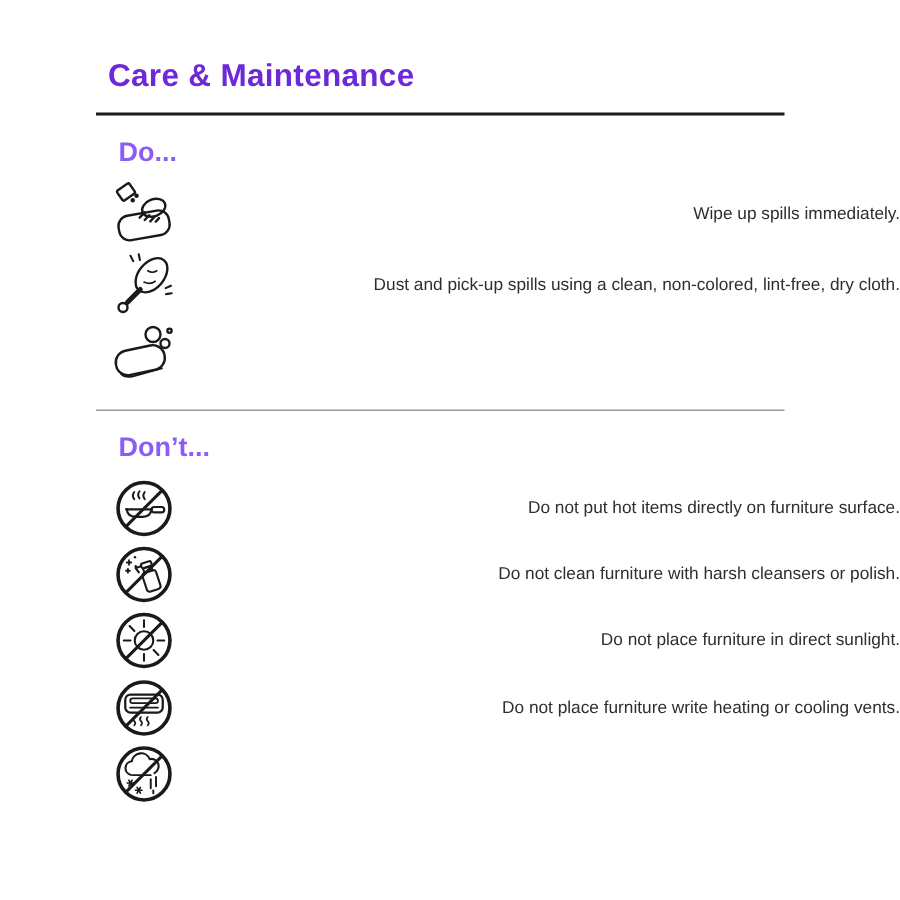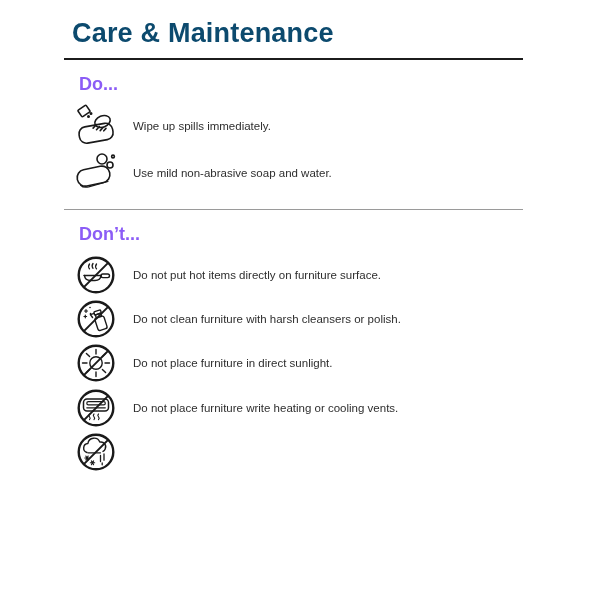--- a/index.html
+++ b/index.html
@@ -2,34 +2,34 @@
 <html><head>
 <meta charset="utf-8">
 <style>
   html,body{margin:0;padding:0;}
   body{
     width:600px;height:600px;background:#ffffff;overflow:hidden;
     font-family:"Liberation Sans","DejaVu Sans",sans-serif;
     color:#2e2e2e;
   }
   .page-title{
-    margin:22px 0 0 72px;
-    font-size:27px;line-height:23px;font-weight:bold;color:#0c4a6e;
+    margin:39px 0 0 72px;
+    font-size:21px;line-height:23px;font-weight:bold;color:#6d28d9;
     letter-spacing:.2px;
   }
   .rule{height:0;margin-left:64px;width:459px;}
   .rule-dark{border-top:2.5px solid #1c1c1c;margin-top:13px;}
   .rule-light{border-top:1.5px solid #9a9a9a;margin-top:13px;}
   .section-heading{
     margin:14px 0 0 79px;
     font-size:18px;line-height:20px;font-weight:bold;color:#8b5cf6;
   }
   .rows-do{margin-top:8px;}
   .rows-dont{margin-top:9px;}
-  .row{display:flex;align-items:center;}
+  .row{display:flex;align-items:center;justify-content:space-between;}
   .do-row{height:47px;margin-left:73px;}
   .dont-row{height:44.2px;margin-left:76px;}
   .icon-box{flex:0 0 auto;display:flex;align-items:center;justify-content:center;}
   .do-row .icon-box{width:46px;height:46px;margin-right:14px;}
   .dont-row .icon-box{width:40px;height:40px;margin-right:17px;}
   .row-text{font-size:11.5px;line-height:14px;color:#2e2e2e;}
   svg{display:block;}
 </style>
 </head>
 <body>
@@ -49,32 +49,44 @@
         <circle cx="15.5" cy="12.5" r="0.7" fill="#1a1a1a"></circle>
         <circle cx="18" cy="9.5" r="0.7" fill="#1a1a1a"></circle>
         <rect x="6" y="21" width="34" height="16.5" rx="7" transform="rotate(-10 23 29)"></rect>
         <ellipse cx="29.5" cy="17.5" rx="8" ry="5.6" transform="rotate(-22 29.5 17.5)"></ellipse>
         <path d="M23.5 20.5 l-3.4 3.6 M26.5 22.5 l-3 3.2 M29.8 23.8 l-2.6 2.8 M33 24.4 l-2.2 2.4"></path>
       </svg>
     </span>
     <span class="row-text">Wipe up spills immediately.</span>
   </div>
 
+  <div class="row do-row">
+    <span class="icon-box">
+      <svg width="46" height="46" viewBox="0 0 46 46" fill="none" stroke="#1a1a1a" stroke-width="1.6" stroke-linecap="round" stroke-linejoin="round">
+        <ellipse cx="28" cy="16.5" rx="8.5" ry="13" transform="rotate(40 28 16.5)"></ellipse>
+        <path d="M23 21 q4 2 7.5 -0.5 M25.5 13.5 q3 2 6 0" stroke-width="1.1"></path>
+        <path d="M20.5 26 L12 34.5" stroke-width="3.4"></path>
+        <circle cx="9" cy="38" r="3"></circle>
+        <path d="M14 3.5 l1.8 3.6 M19.5 2.5 l0.8 3.8" stroke-width="1.4"></path>
+        <path d="M41 23.5 l-3.6 1.6 M41.5 28.5 l-3.8 0.6" stroke-width="1.4"></path>
+      </svg>
+    </span>
+    <span class="row-text">Dust and pick-up spills using a clean, non-colored, lint-free, dry cloth.</span>
+  </div>
 
   <div class="row do-row">
     <span class="icon-box">
       <svg width="46" height="44" viewBox="0 0 46 44" fill="none" stroke="#1a1a1a" stroke-width="1.6" stroke-linecap="round" stroke-linejoin="round">
         <rect x="4" y="17" width="33" height="16.5" rx="8" transform="rotate(-12 20 25)"></rect>
         <path d="M6 31.5 q2 3.4 7.5 3.2 l20 -1.2" transform="rotate(-12 20 25)" stroke-width="1.2"></path>
         <circle cx="29" cy="8" r="5"></circle>
         <circle cx="37" cy="14" r="3"></circle>
         <circle cx="40" cy="5.5" r="1.4"></circle>
       </svg>
     </span>
-    <span class="row-text">Use mild non-abrasive soap and water.</span>
   </div>
 
 </div>
 
 <div class="rule rule-light"></div>
 
 <div class="section-heading">Don’t...</div>
 
 <div class="rows-dont">
 

